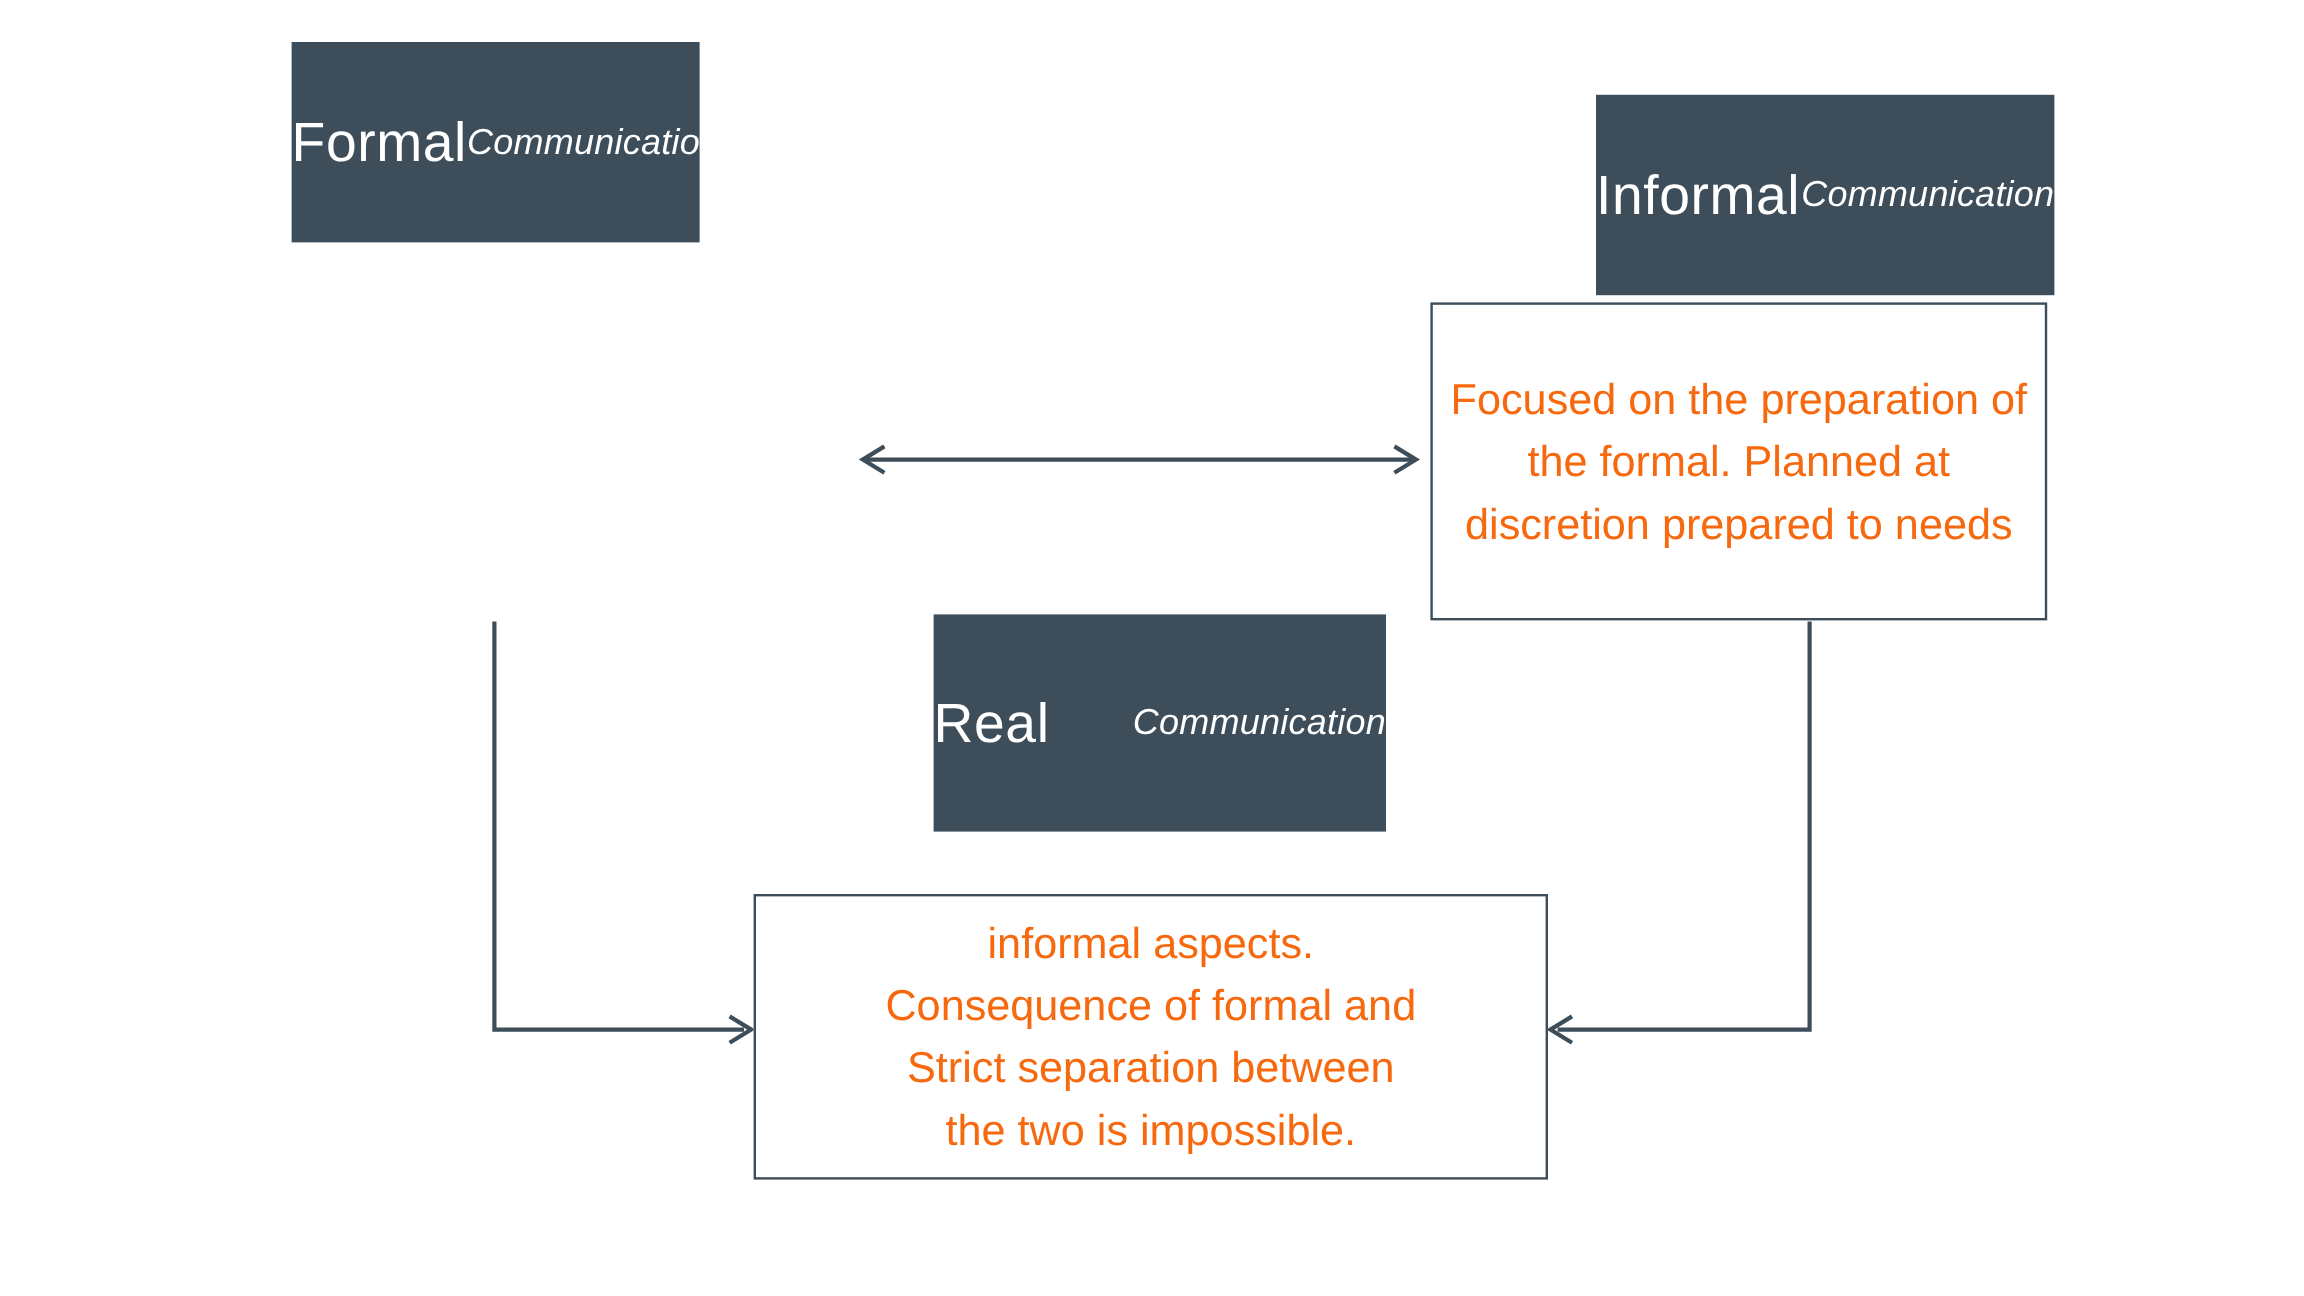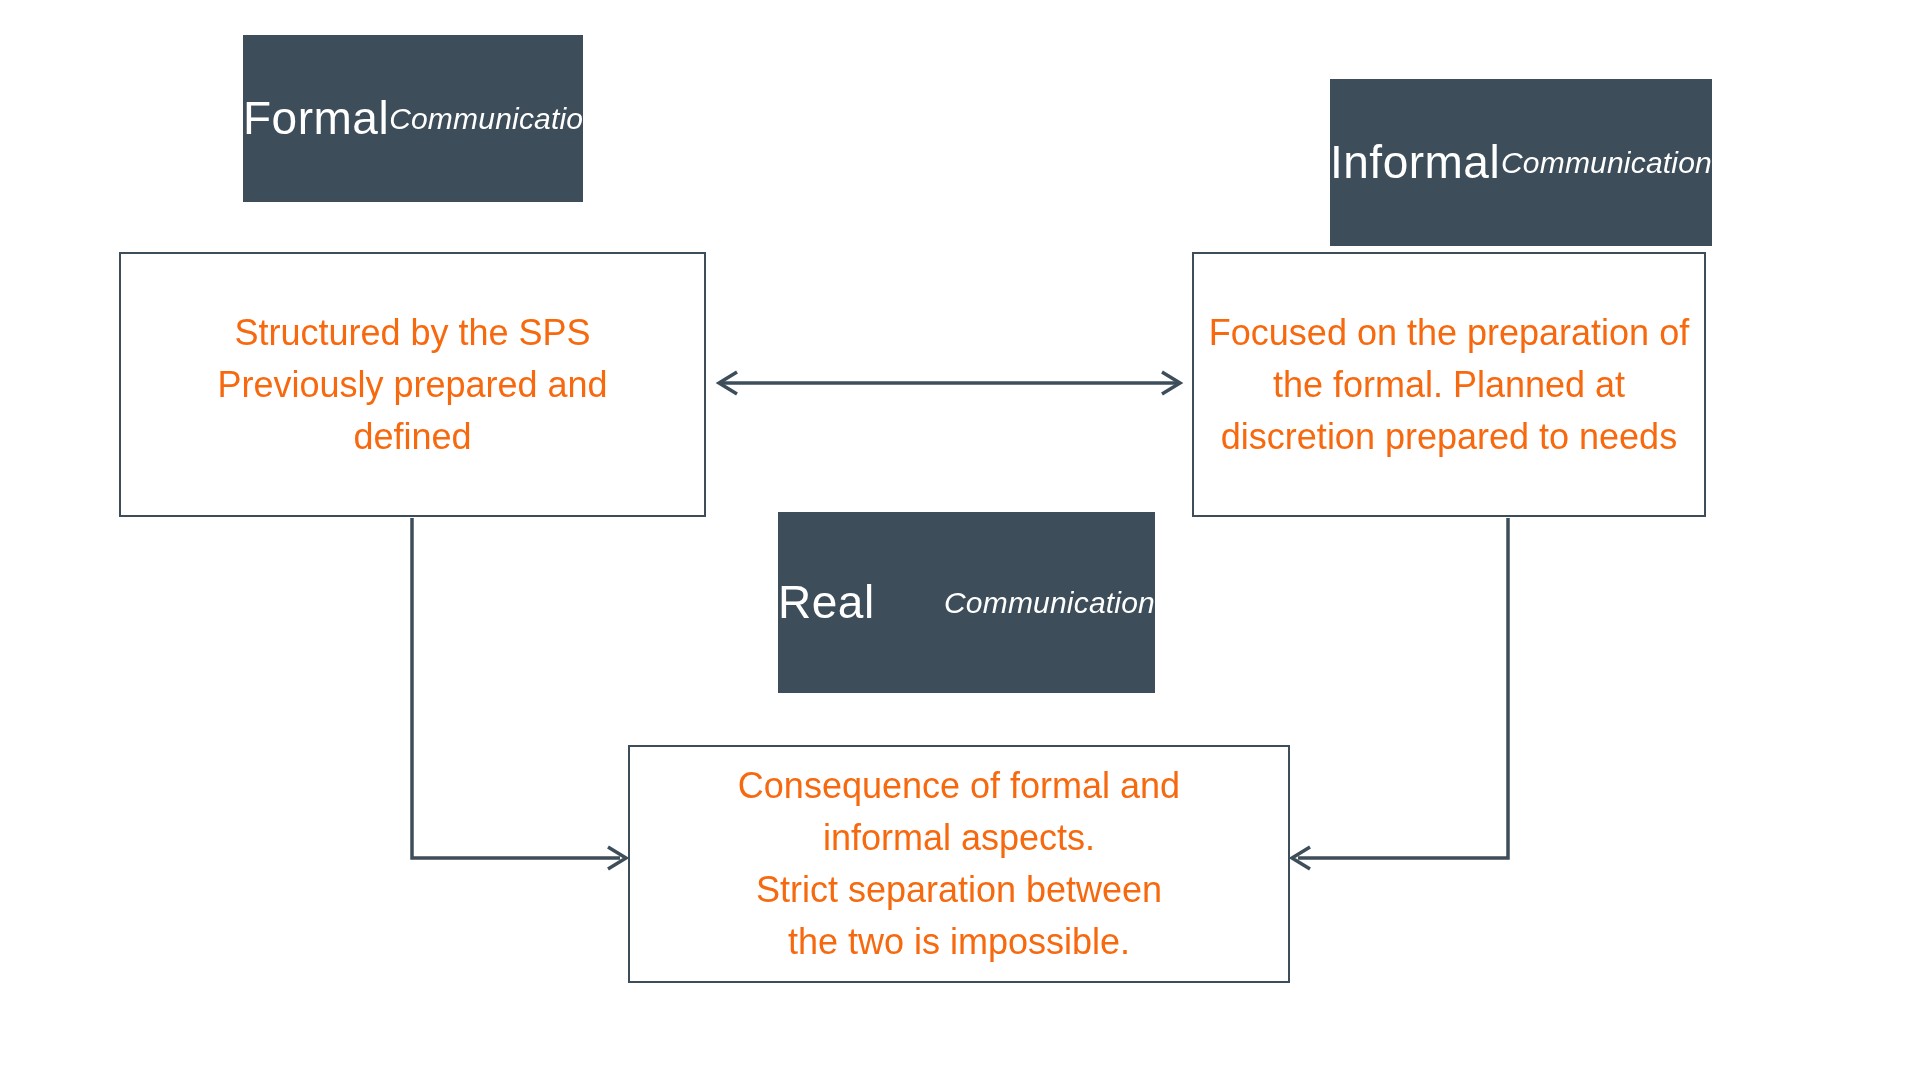--- a/index.html
+++ b/index.html
@@ -79,32 +79,27 @@
   <div class="title-box" id="informal-box">
     <div class="title">Informal</div>
     <div class="subtitle">Communication</div>
   </div>
 
   <div class="title-box" id="real-box">
     <div class="title">Real</div>
     <div class="subtitle">Communication</div>
   </div>
 
-  <div class="desc-box" id="formal-desc-box">
-    <div class="desc-line">Structured by the SPS</div>
-    <div class="desc-line">Previously prepared and</div>
-    <div class="desc-line">defined</div>
-  </div>
 
   <div class="desc-box" id="informal-desc-box">
     <div class="desc-line">Focused on the preparation of</div>
     <div class="desc-line">the formal. Planned at</div>
     <div class="desc-line">discretion prepared to needs</div>
   </div>
 
   <div class="desc-box" id="real-desc-box">
+    <div class="desc-line">informal aspects.</div>
     <div class="desc-line">Consequence of formal and</div>
-    <div class="desc-line">informal aspects.</div>
     <div class="desc-line">Strict separation between</div>
     <div class="desc-line">the two is impossible.</div>
   </div>
 
 </div>
 
 </body></html>

